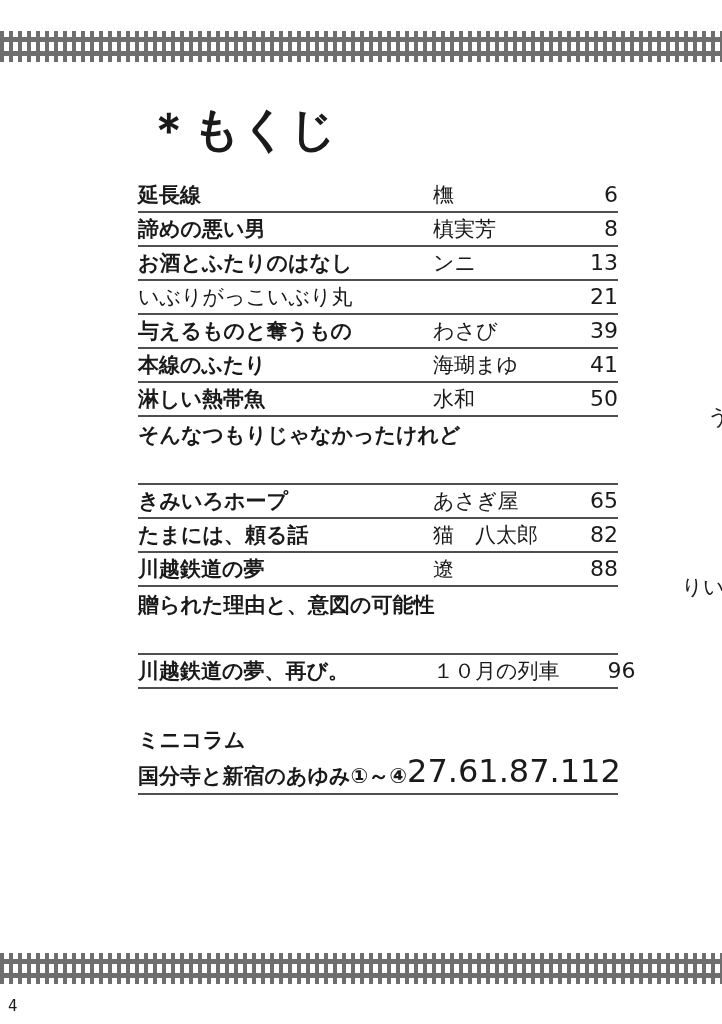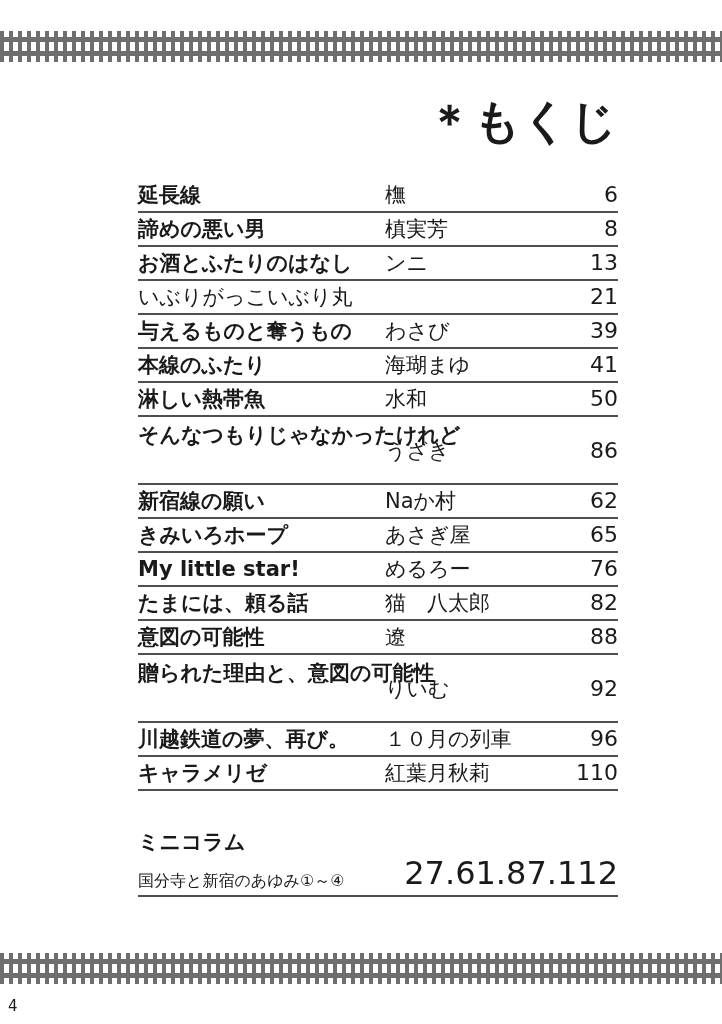--- a/index.html
+++ b/index.html
@@ -30,42 +30,42 @@
   }
   .rail-top    { top: 31px; }
   .rail-bottom { top: 953px; }
 
   
   .page-title {
     position: absolute;
     top: 96px;
     left: 138px;
     width: 480px;
-    margin: 0;
-    text-align: right;
+    margin: 8px;
     font-size: 46px;
     font-weight: 700;
     letter-spacing: 1px;
     line-height: 1.1;
   }
 
   
   .toc {
     position: absolute;
     top: 179px;
     left: 138px;
     width: 480px;
   }
   .row {
     display: flex;
     align-items: flex-end;
     height: 34px;
     box-sizing: border-box;
     border-bottom: 2px solid #4f4f4f;
     padding-bottom: 5px;
+    gap: 48px;
   }
   .cell-title {
     width: 247px;
     flex-shrink: 0;
     font-size: 21px;
     font-weight: 600;
     line-height: 1;
     white-space: nowrap;
   }
   .cell-author {
@@ -81,21 +81,20 @@
     line-height: 1;
     text-align: right;
   }
 
   
   .row2 {
     box-sizing: border-box;
     height: 68px;
     border-bottom: 2px solid #4f4f4f;
     display: flex;
-    flex-direction: column;
   }
   .row2 .line1 {
     height: 34px;
     box-sizing: border-box;
     display: flex;
     align-items: flex-end;
     padding-bottom: 5px;
   }
   .row2 .line1 .cell-title { width: auto; }
   .row2 .line2 {
@@ -120,22 +119,22 @@
   .mini-row {
     height: 44px;
     box-sizing: border-box;
     display: flex;
     align-items: flex-end;
     justify-content: space-between;
     border-bottom: 2px solid #4f4f4f;
     padding-bottom: 6px;
   }
   .mini-row .mini-title {
-    font-size: 16px;
-    font-weight: 400;
+    font-size: 21px;
+    font-weight: 700;
     line-height: 1;
     white-space: nowrap;
   }
   .mini-row .cell-page {
     font-size: 32px;
   }
 
   
   .folio {
     position: absolute;
@@ -199,46 +198,36 @@
     <div class="line1">
       <span class="cell-title">そんなつもりじゃなかったけれど</span>
     </div>
     <div class="line2">
       <span class="spacer"></span>
       <span class="cell-author">うざき</span>
       <span class="cell-page">86</span>
     </div>
   </div>
 
-  <div class="row">
-    <span class="cell-title">新宿線の願い</span>
-    <span class="cell-author">Naか村</span>
-    <span class="cell-page">62</span>
-  </div>
 
   <div class="row">
     <span class="cell-title">きみいろホープ</span>
     <span class="cell-author">あさぎ屋</span>
     <span class="cell-page">65</span>
   </div>
 
-  <div class="row">
-    <span class="cell-title">My little star!</span>
-    <span class="cell-author">めるろー</span>
-    <span class="cell-page">76</span>
-  </div>
 
   <div class="row">
     <span class="cell-title">たまには、頼る話</span>
     <span class="cell-author">猫　八太郎</span>
     <span class="cell-page">82</span>
   </div>
 
   <div class="row">
-    <span class="cell-title">意図の可能性</span>
+    <span class="cell-title">川越鉄道の夢</span>
     <span class="cell-author">遼</span>
     <span class="cell-page">88</span>
   </div>
 
   <div class="row2">
     <div class="line1">
       <span class="cell-title">贈られた理由と、意図の可能性</span>
     </div>
     <div class="line2">
       <span class="spacer"></span>
@@ -246,25 +235,20 @@
       <span class="cell-page">92</span>
     </div>
   </div>
 
   <div class="row">
     <span class="cell-title">川越鉄道の夢、再び。</span>
     <span class="cell-author">１０月の列車</span>
     <span class="cell-page">96</span>
   </div>
 
-  <div class="row">
-    <span class="cell-title">キャラメリゼ</span>
-    <span class="cell-author">紅葉月秋莉</span>
-    <span class="cell-page">110</span>
-  </div>
 
   <div class="mini">
     <div class="mini-label">ミニコラム</div>
     <div class="mini-row">
       <span class="mini-title">国分寺と新宿のあゆみ①～④</span>
       <span class="cell-page">27.61.87.112</span>
     </div>
   </div>
 
 </div>

